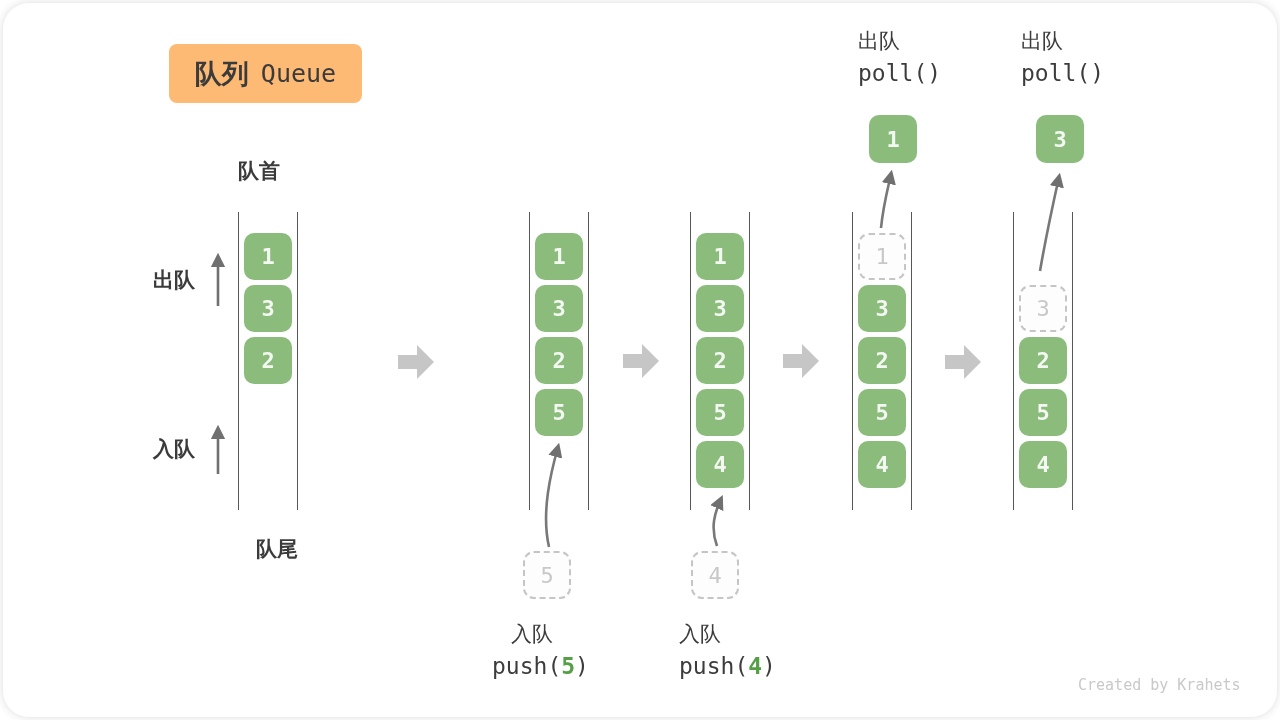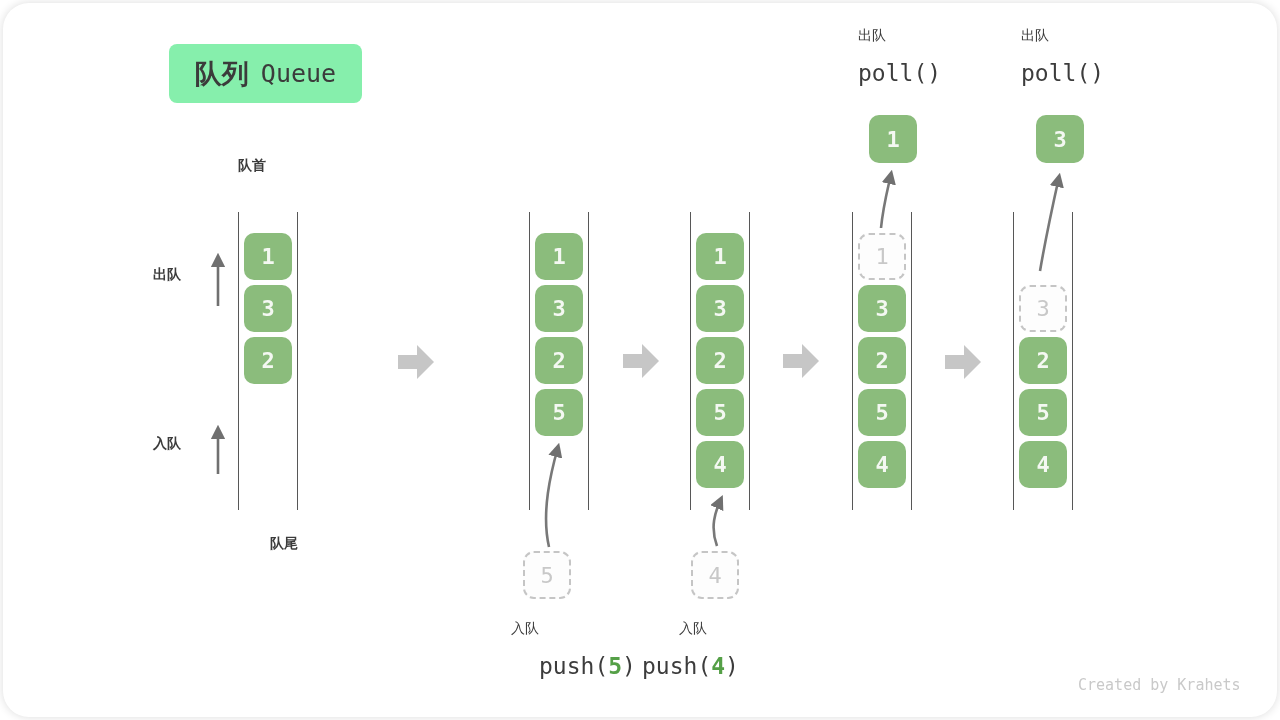--- a/index.html
+++ b/index.html
@@ -7,26 +7,26 @@
     width:1280px;height:720px;position:relative;background:#ffffff;
     font-family:"Liberation Sans", sans-serif;color:#3B3B3B;overflow:hidden;
   }
   .card{
     position:absolute;left:3px;top:3px;width:1274px;height:714px;
     background:#ffffff;border-radius:26px;
     box-shadow:0 0 10px rgba(0,0,0,0.14);
   }
   .badge{
     position:absolute;left:169px;top:44px;width:193px;height:59px;
-    background:#86efac;border-radius:8px;
+    background:#fdba74;border-radius:8px;
     display:flex;align-items:center;justify-content:center;gap:12px;
   }
   .badge-zh{font-size:27px;font-weight:700;color:#3B3B3B;}
   .badge-en{font-family:"DejaVu Sans Mono", monospace;font-size:25px;color:#3B3B3B;text-align:center;}
-  .lbl{position:absolute;font-size:14px;color:#3B3B3B;white-space:nowrap;}
+  .lbl{position:absolute;font-size:21px;color:#3B3B3B;white-space:nowrap;}
   .bold{font-weight:700;}
   .channel{
     position:absolute;top:212px;height:298px;width:60px;box-sizing:border-box;
     border-left:1.6px solid #575757;border-right:1.6px solid #575757;
   }
   .box{
     position:absolute;width:48px;height:47px;border-radius:10px;
     background:#8BBC7C;color:#F4F8F2;
     font-family:"DejaVu Sans Mono", monospace;font-weight:700;font-size:22px;
     display:flex;align-items:center;justify-content:center;
@@ -114,24 +114,24 @@
 <div class="box" style="left:858px;top:441px;">4</div>
 <div class="box" style="left:869px;top:115px;height:48px;">1</div>
 
 <div class="box dashed" style="left:1019px;top:285px;">3</div>
 <div class="box" style="left:1019px;top:337px;">2</div>
 <div class="box" style="left:1019px;top:389px;">5</div>
 <div class="box" style="left:1019px;top:441px;">4</div>
 <div class="box" style="left:1036px;top:115px;height:48px;">3</div>
 
 <div class="lbl" style="left:511px;top:620px;">入队</div>
-<div class="code" style="left:539px;top:653px;"><span>push(</span><span class="arg">5</span><span>)</span></div>
+<div class="code" style="left:492px;top:653px;"><span>push(</span><span class="arg">5</span><span>)</span></div>
 
 <div class="lbl" style="left:679px;top:620px;">入队</div>
-<div class="code" style="left:642px;top:653px;"><span>push(</span><span class="arg">4</span><span>)</span></div>
+<div class="code" style="left:679px;top:653px;"><span>push(</span><span class="arg">4</span><span>)</span></div>
 
 <div class="lbl" style="left:858px;top:27px;">出队</div>
 <div class="code" style="left:858px;top:60px;">poll()</div>
 
 <div class="lbl" style="left:1021px;top:27px;">出队</div>
 <div class="code" style="left:1021px;top:60px;">poll()</div>
 
 <div class="watermark">Created by Krahets</div>
 
 </body></html>

